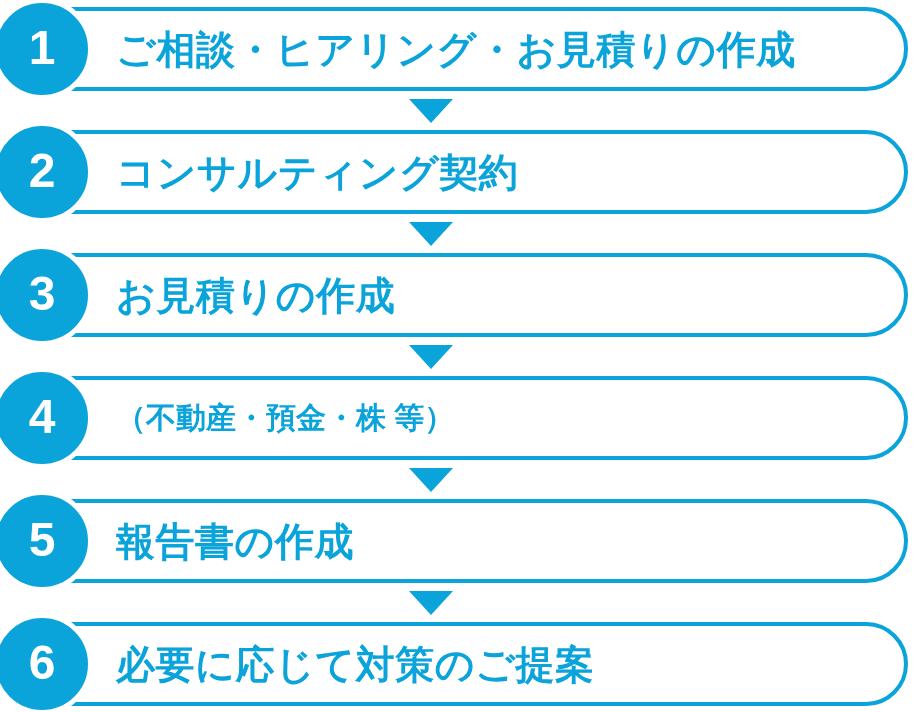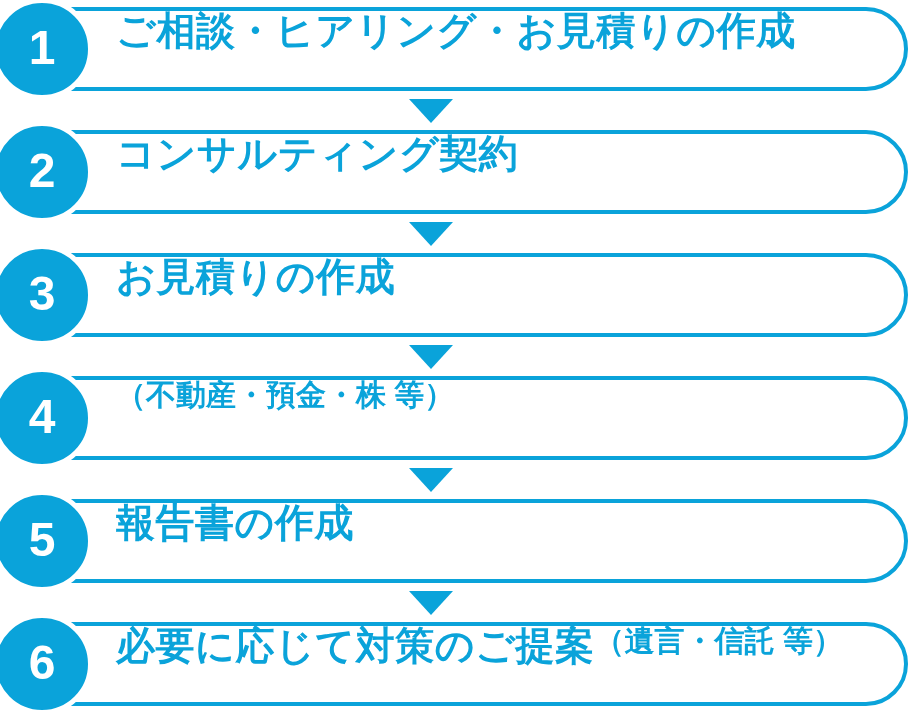--- a/index.html
+++ b/index.html
@@ -28,20 +28,21 @@
   .pill {
     position: absolute;
     left: 10px;
     right: 12px;
     top: 0;
     bottom: 0;
     background: var(--white);
     border: 4px solid var(--accent);
     border-radius: 42px;
     display: flex;
+    align-items: center;
     padding-left: 102px;
     overflow: hidden;
   }
   .circle {
     position: absolute;
     left: -9px;
     top: -9px;
     width: 92px;
     height: 92px;
     box-sizing: content-box;
@@ -160,20 +161,19 @@
     </div>
   </div>
 
   <div class="arrow-row">
     <div class="arrow-down"></div>
   </div>
 
   <div class="step-row">
     <div class="pill">
       <span class="label">必要に応じて対策のご提案</span>
-        <span class="note">（遺言・信託 等）</span>
     </div>
     <div class="circle">
       <span class="num">6</span>
     </div>
   </div>
 
 </div>
 
 </body></html>

